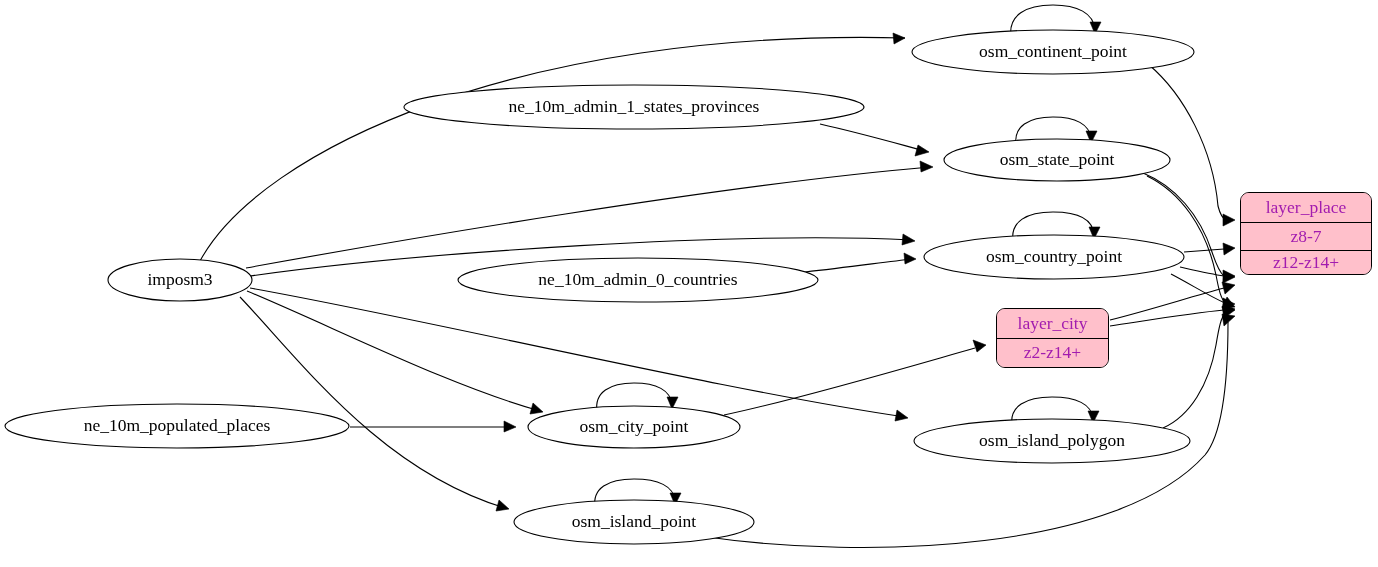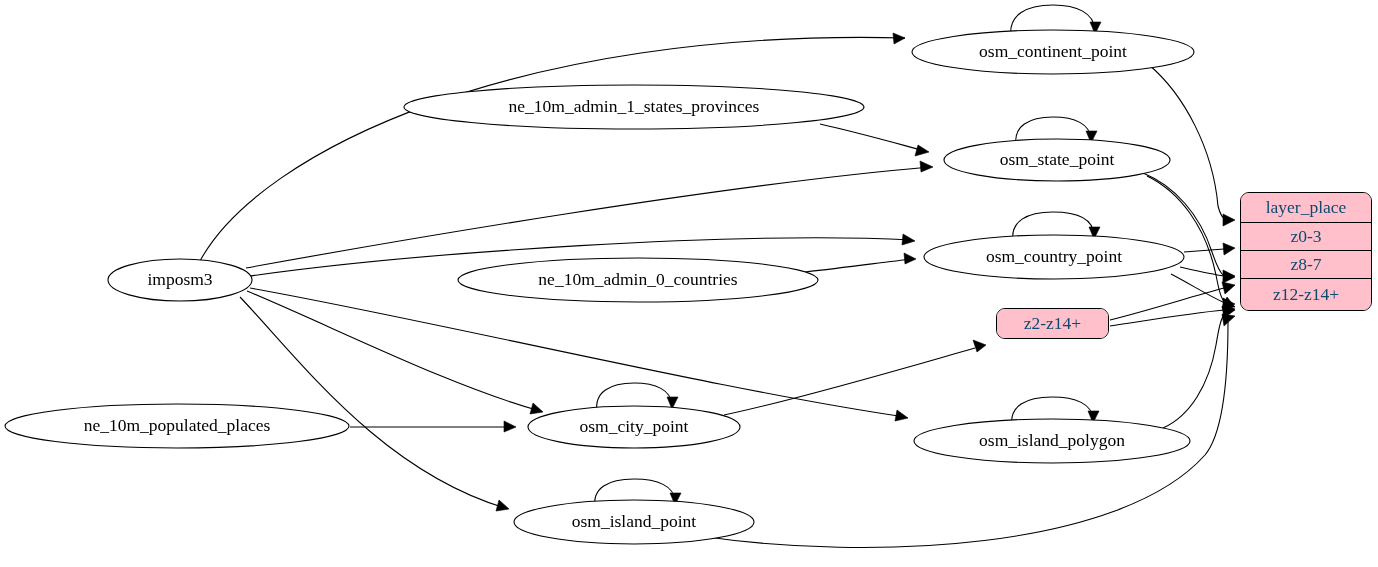--- a/index.html
+++ b/index.html
@@ -48,21 +48,21 @@
     position: absolute;
     box-sizing: border-box;
     background: #ffc0cb;
     border: 1.2px solid #000000;
     border-radius: 9px;
     overflow: hidden;
   }
   .record-row {
     box-sizing: border-box;
     text-align: center;
-    color: #0c4a6e;
+    color: #a21caf;
     font-family: "Liberation Serif", "DejaVu Serif", serif;
     font-size: 17.5px;
     line-height: 1;
     display: flex;
     align-items: center;
     justify-content: center;
     background: #ffc0cb;
   }
   .record-row + .record-row {
     border-top: 1.2px solid #000000;
@@ -259,22 +259,22 @@
       <g>
         <ellipse class="node-ellipse" cx="1052" cy="441" rx="138" ry="22"></ellipse>
         <text class="node-label" x="1052" y="442">osm_island_polygon</text>
       </g>
 
     </g>
   </svg>
 
   <div class="record-box" id="record-layer-place" style="left:1240px; top:192px; width:132px;">
     <div class="record-row" style="height:29px;">layer_place</div>
-    <div class="record-row" style="height:28px;">z0-3</div>
     <div class="record-row" style="height:28px;">z8-7</div>
-    <div class="record-row" style="height:32px;">z12-z14+</div>
+    <div class="record-row" style="height:24px;">z12-z14+</div>
   </div>
 
   <div class="record-box" id="record-layer-city" style="left:996px; top:308px; width:113px;">
+    <div class="record-row" style="height:29px;">layer_city</div>
     <div class="record-row" style="height:29px;">z2-z14+</div>
   </div>
 
 </div>
 
 </body></html>

